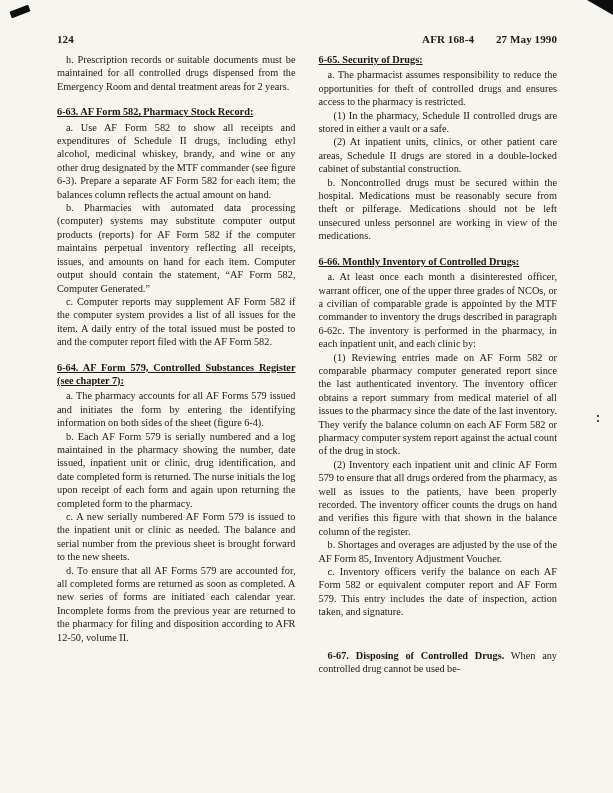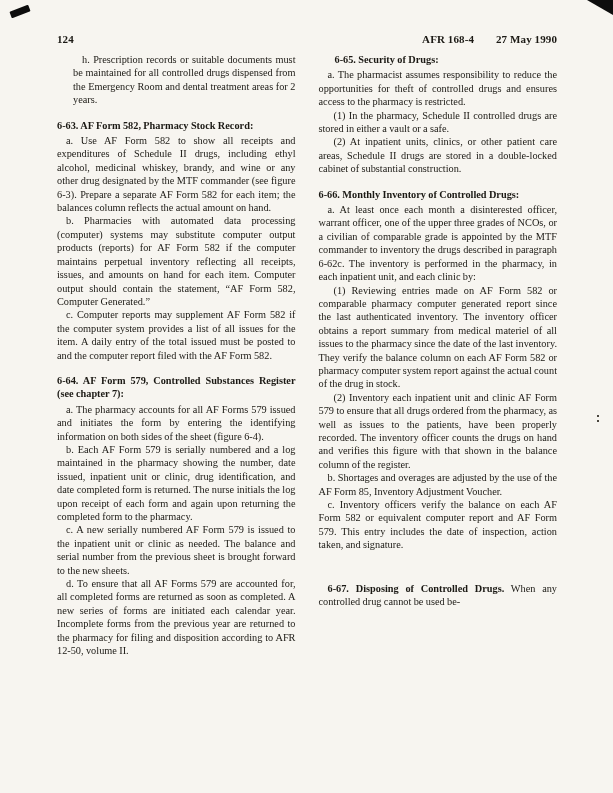--- a/index.html
+++ b/index.html
@@ -42,23 +42,24 @@
     -webkit-hyphens:auto;
     word-spacing:-0.2px;
   }
   .para{text-indent:9px;}
   .sub{text-indent:15px;}
   .heading{
     font-size:10.3px;
     font-weight:bold;
     margin:12px 0 2px 0;
     text-align:justify;
+    text-decoration:underline;
   }
   .section-start{margin-top:30px;}
-  .col > :first-child{margin-top:0;margin-left:16px;}
+  .col > :first-child{margin-top:0;}
   .runin b{font-weight:bold;}
   
   .artifact-tl{
     position:absolute;left:10px;top:8px;
     width:20px;height:7px;background:#0d0d0d;
     transform:rotate(-21deg);
     border-radius:1px;
   }
   .artifact-tr{
     position:absolute;right:0;top:0;
@@ -102,20 +103,21 @@
       <p class="para">b. Each AF Form 579 is serially numbered and a log maintained in the pharmacy showing the number, date issued, inpatient unit or clinic, drug identification, and date completed form is returned. The nurse initials the log upon receipt of each form and again upon returning the completed form to the pharmacy.</p>
       <p class="para">c. A new serially numbered AF Form 579 is issued to the inpatient unit or clinic as needed. The balance and serial number from the previous sheet is brought forward to the new sheets.</p>
       <p class="para">d. To ensure that all AF Forms 579 are accounted for, all completed forms are returned as soon as completed. A new series of forms are initiated each calendar year. Incomplete forms from the previous year are returned to the pharmacy for filing and disposition according to AFR 12-50, volume II.</p>
     </div>
 
     <div class="col">
       <h2 class="heading">6-65. Security of Drugs:</h2>
       <p class="para">a. The pharmacist assumes responsibility to reduce the opportunities for theft of controlled drugs and ensures access to the pharmacy is restricted.</p>
       <p class="sub">(1) In the pharmacy, Schedule II controlled drugs are stored in either a vault or a safe.</p>
       <p class="sub">(2) At inpatient units, clinics, or other patient care areas, Schedule II drugs are stored in a double-locked cabinet of substantial construction.</p>
+      <p class="para">b. Noncontrolled drugs must be secured within the hospital. Medications must be reasonably secure from theft or pilferage. Medications should not be left unsecured unless personnel are working in view of the medications.</p>
       <h2 class="heading">6-66. Monthly Inventory of Controlled Drugs:</h2>
       <p class="para">a. At least once each month a disinterested officer, warrant officer, one of the upper three grades of NCOs, or a civilian of comparable grade is appointed by the MTF commander to inventory the drugs described in paragraph 6-62c. The inventory is performed in the pharmacy, in each inpatient unit, and each clinic by:</p>
       <p class="sub">(1) Reviewing entries made on AF Form 582 or comparable pharmacy computer generated report since the last authenticated inventory. The inventory officer obtains a report summary from medical materiel of all issues to the pharmacy since the date of the last inventory. They verify the balance column on each AF Form 582 or pharmacy computer system report against the actual count of the drug in stock.</p>
       <p class="sub">(2) Inventory each inpatient unit and clinic AF Form 579 to ensure that all drugs ordered from the pharmacy, as well as issues to the patients, have been properly recorded. The inventory officer counts the drugs on hand and verifies this figure with that shown in the balance column of the register.</p>
       <p class="para">b. Shortages and overages are adjusted by the use of the AF Form 85, Inventory Adjustment Voucher.</p>
       <p class="para">c. Inventory officers verify the balance on each AF Form 582 or equivalent computer report and AF Form 579. This entry includes the date of inspection, action taken, and signature.</p>
       <p class="para runin section-start"><b>6-67. Disposing of Controlled Drugs.</b><span> When any controlled drug cannot be used be-</span></p>
     </div>
 
   </div>

